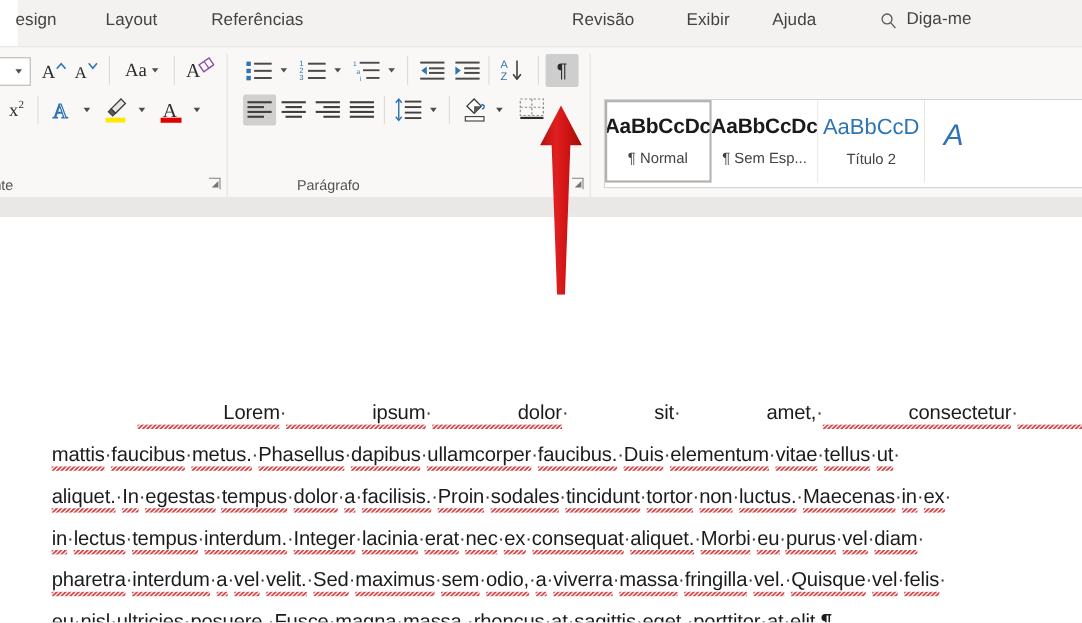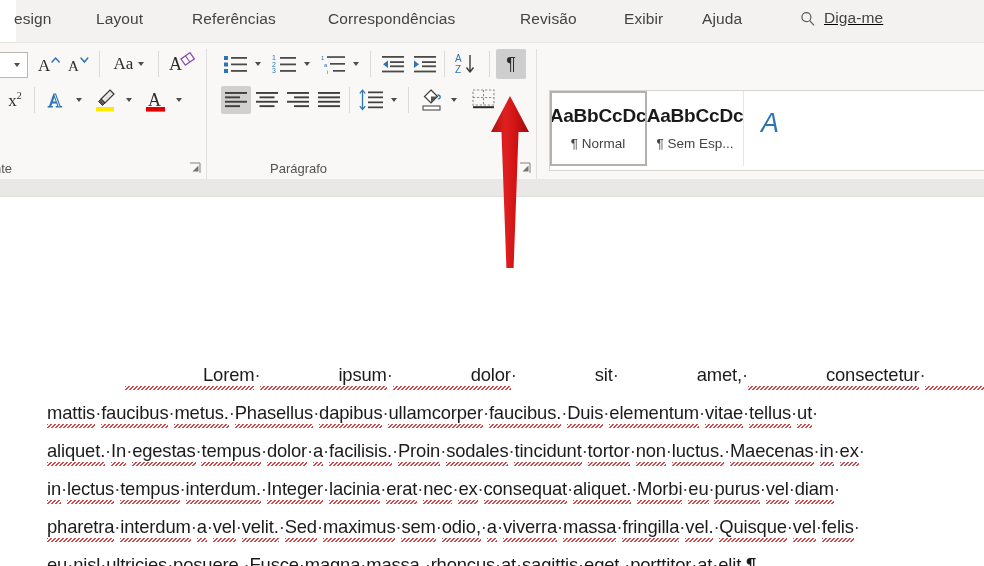--- a/index.html
+++ b/index.html
@@ -122,26 +122,25 @@
 </style>
 </head>
 <body>
 
 <div class="app">
 
   <div class="tabstrip">
     <span class="tab" style="position:absolute;left:-2px;top:10px;">esign</span>
     <span class="tab" style="position:absolute;left:80px;top:10px;">Layout</span>
     <span class="tab" style="position:absolute;left:176px;top:10px;">Referências</span>
-    <span class="tab" style="position:absolute;left:312px;top:10px;">Correspondências</span>
     <span class="tab" style="position:absolute;left:504px;top:10px;">Revisão</span>
     <span class="tab" style="position:absolute;left:608px;top:10px;">Exibir</span>
     <span class="tab" style="position:absolute;left:686px;top:10px;">Ajuda</span>
 
-    <div class="tellme" style="position:absolute;left:784px;top:9px;text-decoration:underline;">
+    <div class="tellme" style="position:absolute;left:784px;top:9px;">
       <span class="mag">
         <svg width="16" height="16" viewBox="0 0 16 16">
           <circle cx="6.4" cy="6.2" r="4.5" fill="none" stroke="#5a5956" stroke-width="1.2"></circle>
           <line x1="9.7" y1="9.6" x2="14" y2="14.4" stroke="#5a5956" stroke-width="1.2"></line>
         </svg>
       </span>
       <span class="tab">Diga-me</span>
     </div>
   </div>
 
@@ -397,20 +396,24 @@
       </div>
 
       <div class="gallery" style="left:549px;top:47px;width:436px;height:79px;">
         <div class="style-cell active">
           <span class="style-prev b">AaBbCcDc</span>
           <span class="style-name">¶ Normal</span>
         </div>
         <div class="style-cell">
           <span class="style-prev b">AaBbCcDc</span>
           <span class="style-name">¶ Sem Esp...</span>
+        </div>
+        <div class="style-cell">
+          <span class="style-prev h2">AaBbCcD</span>
+          <span class="style-name">Título 2</span>
         </div>
         <div class="style-cell" style="border-right:none;">
           <span class="style-prev ital" style="margin-left:-44px;">A</span>
           <span class="style-name"></span>
         </div>
       </div>
 
 
     </div>
   </div>

